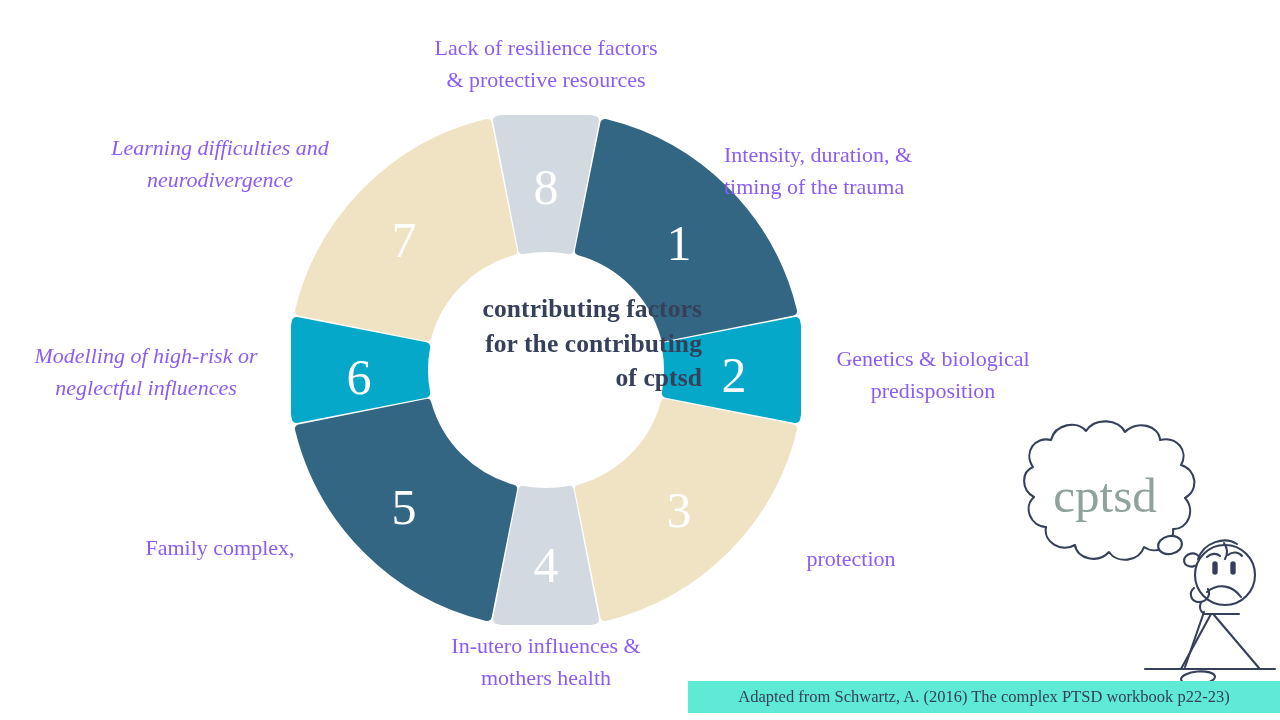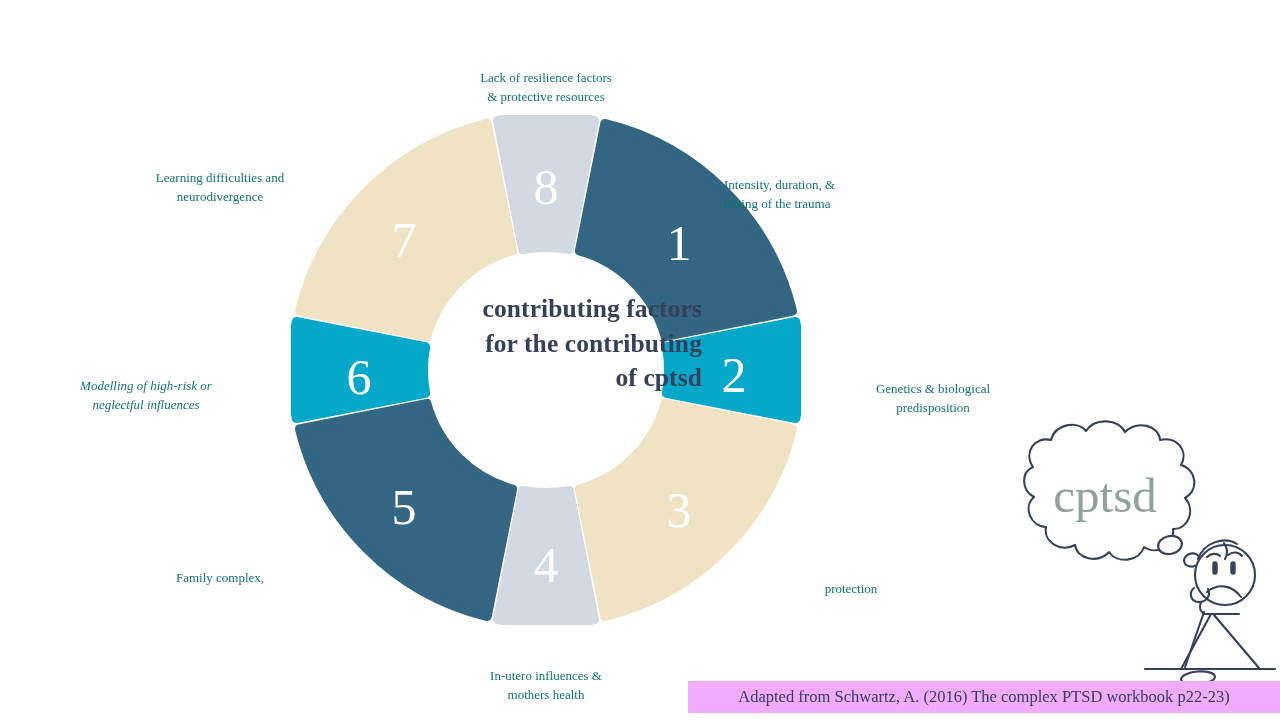--- a/index.html
+++ b/index.html
@@ -51,34 +51,33 @@
     font-size: 25.5px;
     line-height: 1.36;
     color: #36405a;
     letter-spacing: .1px;
     font-weight: bold;
   }
 
   
   .olabel {
     position: absolute;
-    font-size: 13px;
+    font-size: 22px;
     line-height: 1.45;
-    color: #0f766e;
+    color: #8b5cf6;
     text-align: center;
-    margin-top: 37px;
   }
   .olabel.l-8  { left: 396px; top: 32px;  width: 300px; }
   .olabel.l-1  { left: 724px; top: 139px; width: 300px; text-align: left; }
   .olabel.l-2  { left: 808px; top: 343px; width: 250px; }
   .olabel.l-3  { left: 706px; top: 543px; width: 290px; }
   .olabel.l-4  { left: 396px; top: 630px; width: 300px; }
   .olabel.l-5  { left: 72px;  top: 532px; width: 296px; }
   .olabel.l-6  { left: 10px;  top: 340px; width: 272px; font-style: italic; }
-  .olabel.l-7  { left: 52px;  top: 132px; width: 336px; }
+  .olabel.l-7  { left: 52px;  top: 132px; width: 336px; font-style: italic; }
 
   
   .thinker {
     position: absolute;
     left: 985px;
     top: 412px;
     width: 295px;
     height: 272px;
   }
   .thinker svg { display: block; width: 295px; height: 272px; }
@@ -90,21 +89,21 @@
     dominant-baseline: central;
   }
 
   
   .citation {
     position: absolute;
     left: 688px;
     top: 681px;
     width: 592px;
     height: 32px;
-    background: #f0abfc;
+    background: #5eead4;
     color: #36405a;
     font-size: 16.5px;
     display: flex;
     align-items: center;
     justify-content: center;
   }
 </style>
 </head>
 <body>
 

